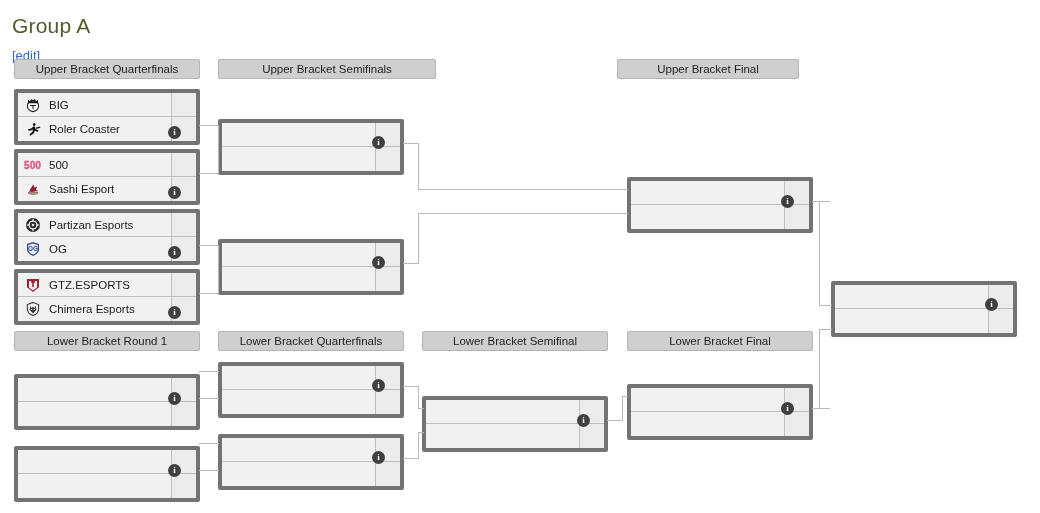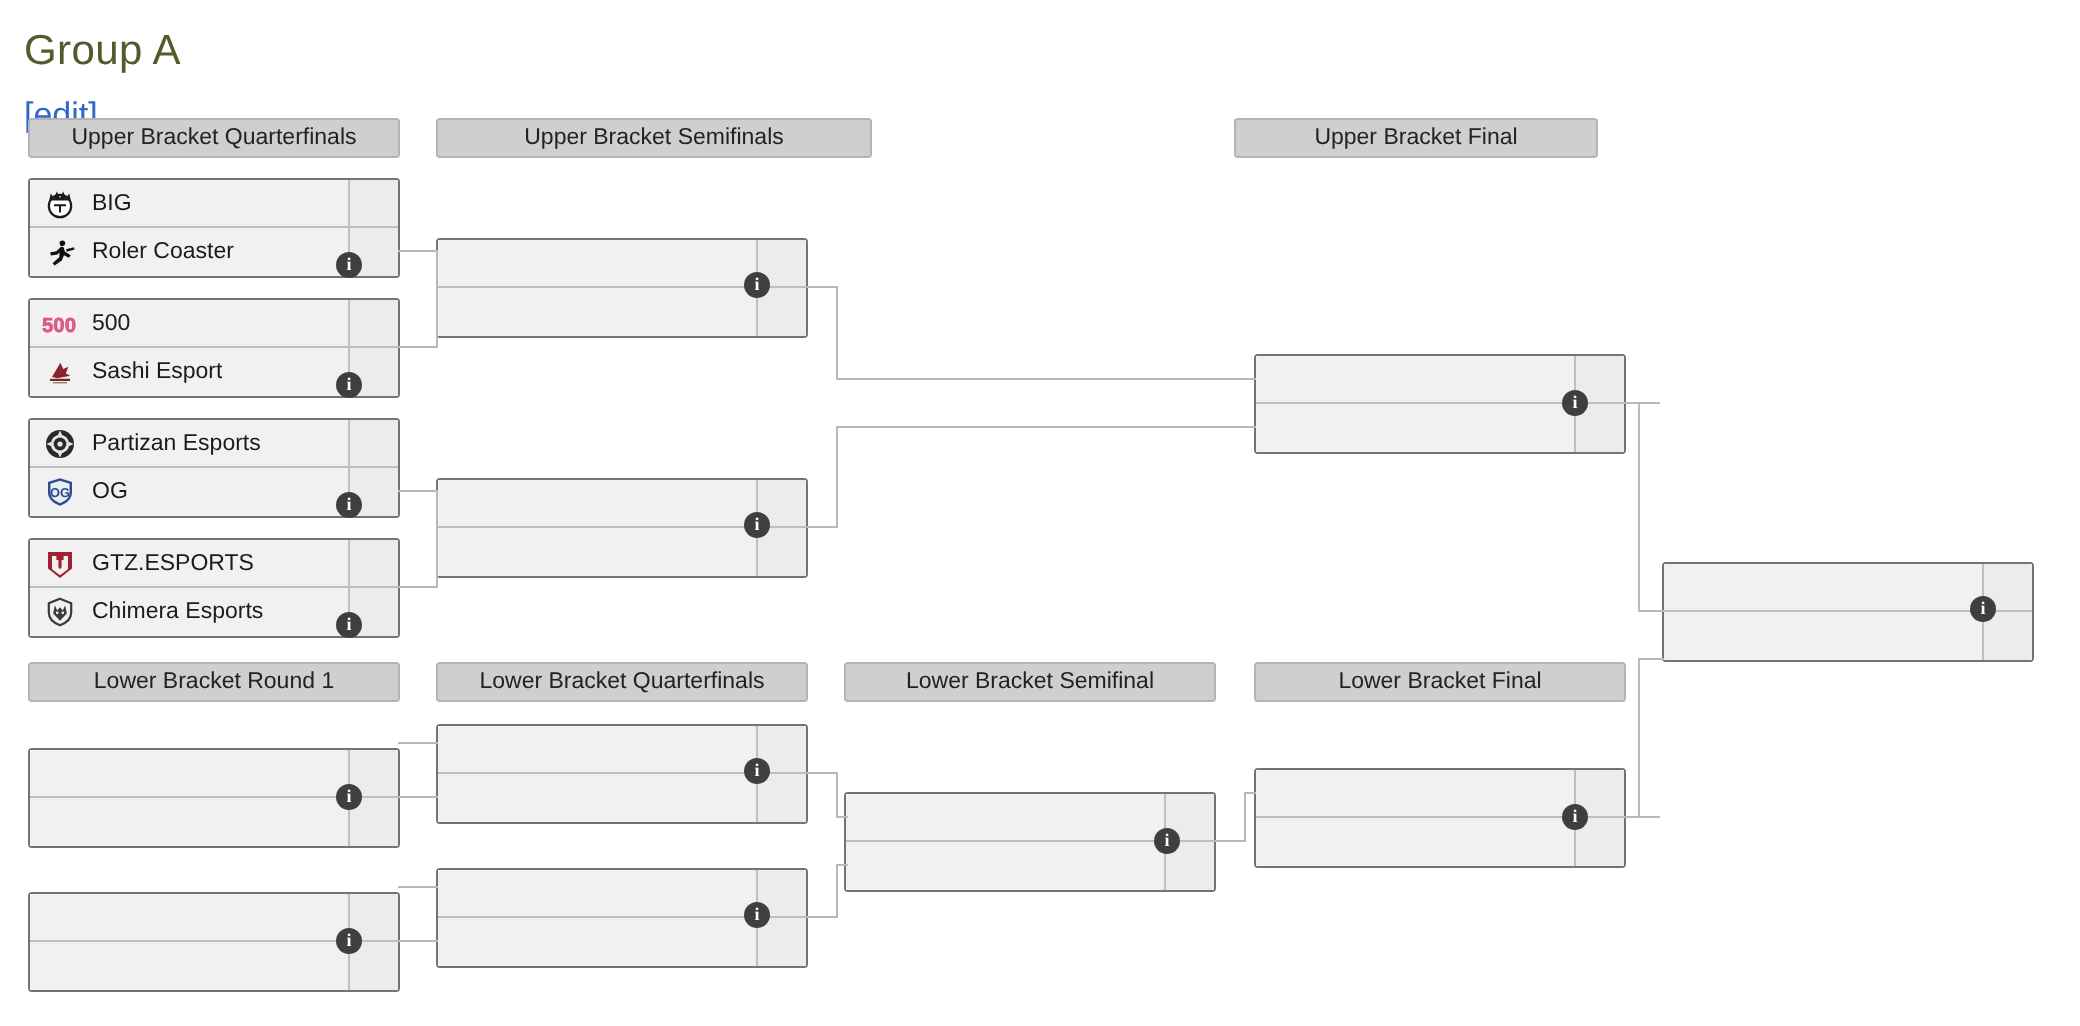--- a/index.html
+++ b/index.html
@@ -25,21 +25,21 @@
     gap: 10px;
     flex-direction: column;
   }
   #page-title {
     font-size: 21px;
     font-weight: 400;
     color: #54592e;
     letter-spacing: .2px;
   }
   #edit-link {
-    font-size: 17px;
+    font-size: 13px;
     color: #3366cc;
     text-decoration: none;
     cursor: pointer;
   }
 
   
   .round-header {
     position: absolute;
     height: 20px;
     background: #cfcfcf;
@@ -49,21 +49,21 @@
     font-size: 11.5px;
     line-height: 18px;
     text-align: center;
     white-space: nowrap;
     overflow: hidden;
   }
 
   
   .match {
     position: absolute;
-    border: 1px solid #737373;
+    border: 4px solid #737373;
     background: #ef4444;
     border-radius: 2px;
     text-align: right;
   }
   .match-row {
     position: relative;
     height: 24px;
     display: flex;
     align-items: center;
     background: #f1f1f1;

